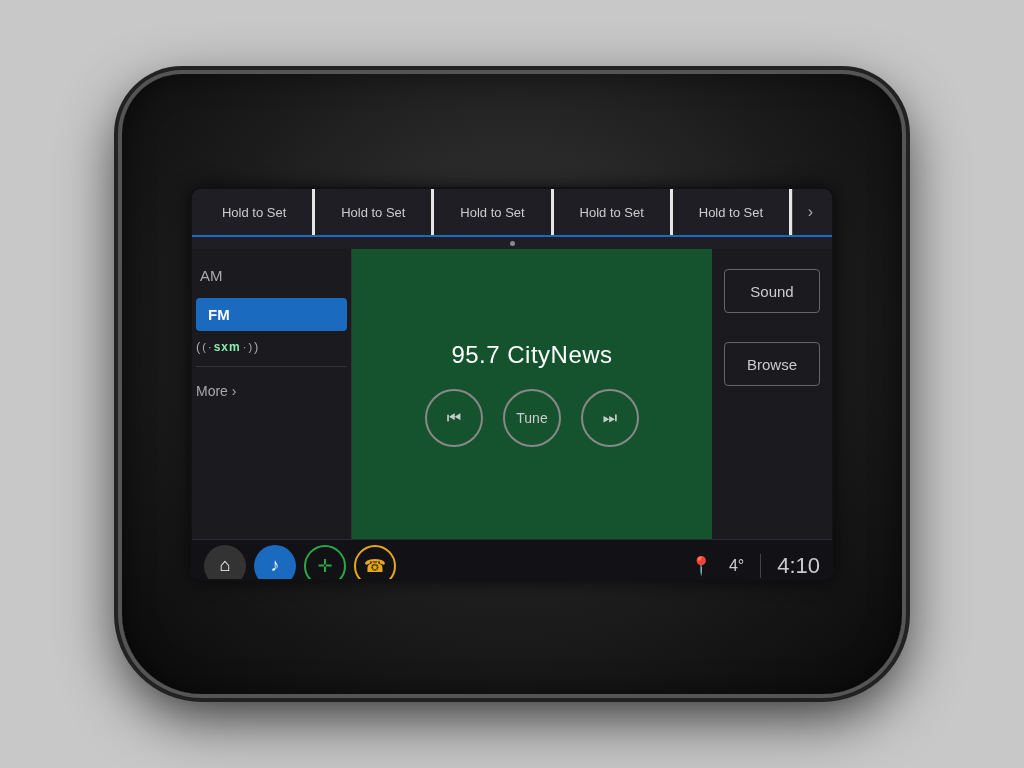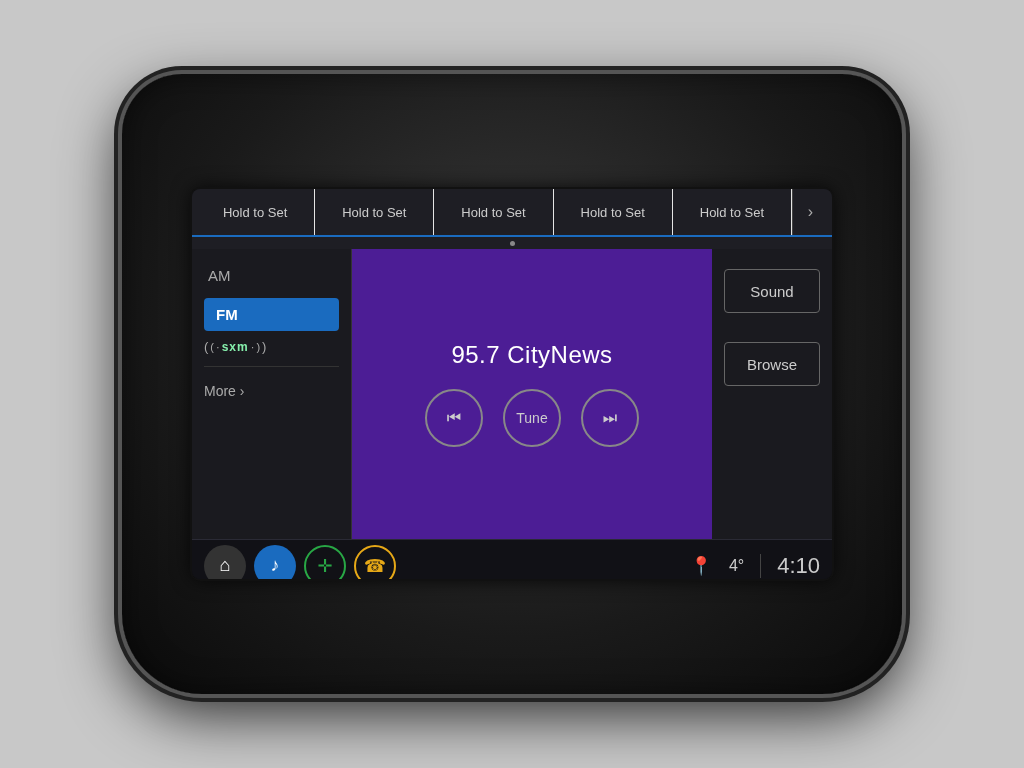--- a/index.html
+++ b/index.html
@@ -54,21 +54,21 @@
       padding: 0 4px;
     }
 
     .preset-item {
       flex: 1;
       text-align: center;
       color: #cccccc;
       font-size: 13px;
       font-weight: 400;
       padding: 0 8px;
-      border-right: 1px solid #e5e5e5;
+      border-right: 3px solid #e5e5e5;
       height: 100%;
       display: flex;
       align-items: center;
       justify-content: center;
       cursor: pointer;
     }
 
     .preset-item:last-of-type {
       border-right: none;
     }
@@ -91,21 +91,21 @@
       height: 290px;
     }
 
     
     .left-sidebar {
       width: 160px;
       background: #1a1a1f;
       border-right: 1px solid #333;
       display: flex;
       flex-direction: column;
-      padding: 12px 12px;
+      padding: 12px 4px;
       gap: 8px;
     }
 
     .source-btn {
       background: transparent;
       border: none;
       color: #aaaaaa;
       font-size: 15px;
       text-align: left;
       padding: 6px 4px;
@@ -145,21 +145,21 @@
       gap: 2px;
     }
 
     
     .center-main {
       flex: 1;
       display: flex;
       flex-direction: column;
       align-items: center;
       justify-content: center;
-      background: #4c1d95;
+      background: #14532d;
       gap: 20px;
       padding: 20px;
     }
 
     .station-name {
       color: #ffffff;
       font-size: 24px;
       font-weight: 300;
       text-align: center;
       letter-spacing: 0.5px;

